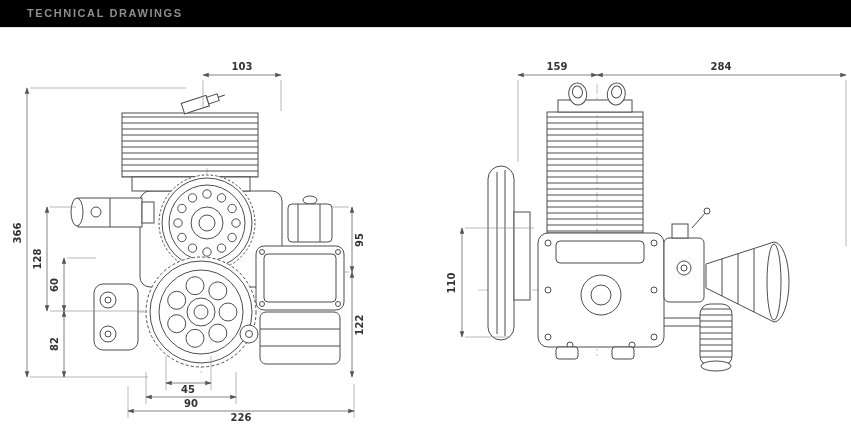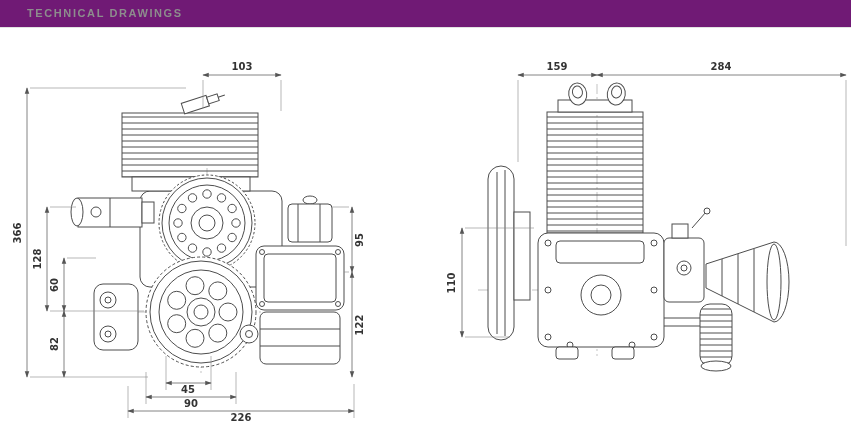--- a/index.html
+++ b/index.html
@@ -6,21 +6,21 @@
   body {
     width: 851px; height: 442px;
     background: #ffffff;
     position: relative;
     overflow: hidden;
     font-family: "Liberation Sans", sans-serif;
   }
   .page-header {
     position: absolute; top: 0; left: 0; right: 0;
     height: 27px;
-    background: #701a75;
+    background: #000000;
     border-bottom: 1px solid #e2e2e2;
     z-index: 2;
   }
   .page-title {
     position: absolute; left: 27px; top: 7px; margin: 0;
     font-family: "Liberation Sans", sans-serif;
     font-size: 11px; font-weight: bold;
     letter-spacing: 1.6px;
     color: #8d8d8d;
   }

